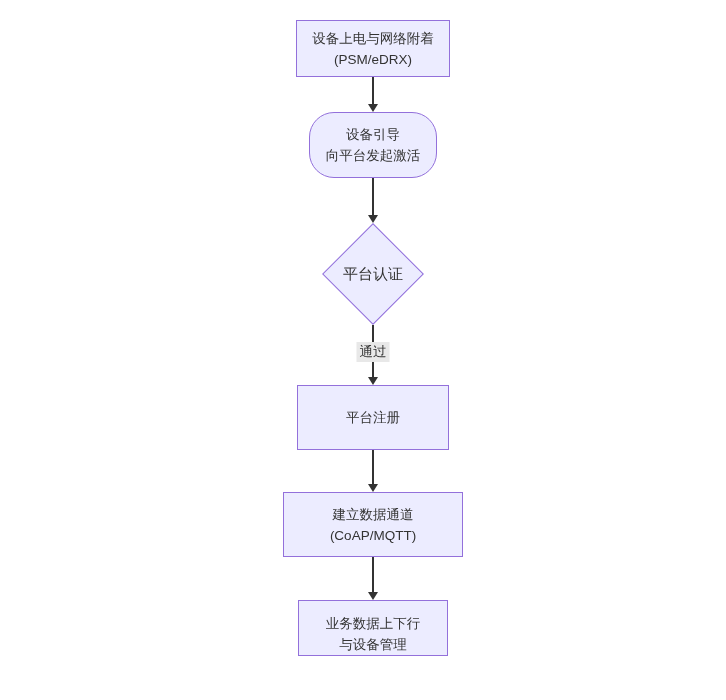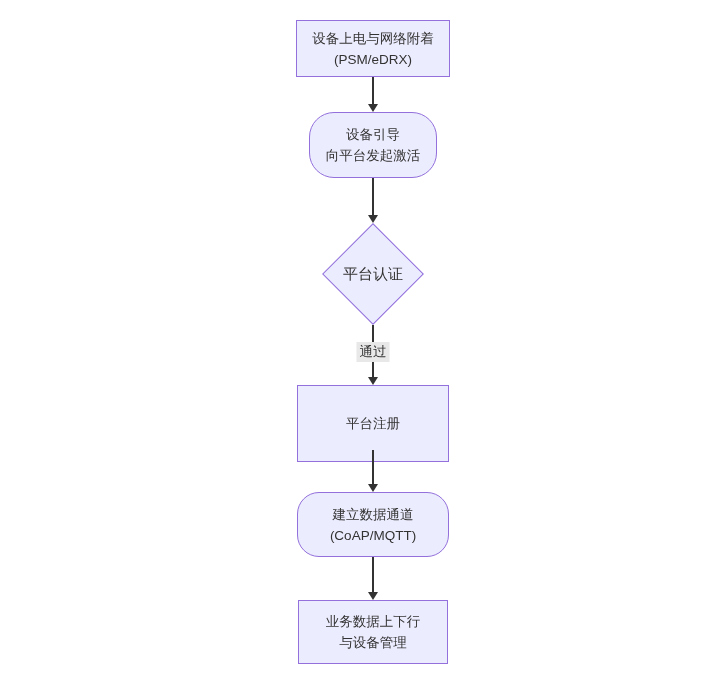--- a/index.html
+++ b/index.html
@@ -123,37 +123,37 @@
     <div class="diamond-shape"></div>
     <span class="diamond-label">平台认证</span>
   </div>
 
   <div class="edge" style="top:325px; height:60px;">
     <div class="line"></div>
     <div class="arrowhead"></div>
   </div>
   <span class="edge-label" style="top:342px;">通过</span>
 
-  <div class="node" style="top:385px; width:152px; height:77px;">
+  <div class="node" style="top:385px; width:152px; height:65px;">
     <span class="node-line">平台注册</span>
   </div>
 
   <div class="edge" style="top:450px; height:42px;">
     <div class="line"></div>
     <div class="arrowhead"></div>
   </div>
 
-  <div class="node" style="top:492px; width:152px; height:65px;border-radius:22px;">
+  <div class="node" style="top:492px; width:180px; height:65px;">
     <span class="node-line">建立数据通道</span>
     <span class="node-line">(CoAP/MQTT)</span>
   </div>
 
   <div class="edge" style="top:557px; height:43px;">
     <div class="line"></div>
     <div class="arrowhead"></div>
   </div>
 
-  <div class="node" style="top:600px; width:150px; height:64px;">
+  <div class="node" style="top:600px; width:150px; height:56px;justify-content:flex-end;">
     <span class="node-line">业务数据上下行</span>
     <span class="node-line">与设备管理</span>
   </div>
 
 </div>
 
 </body></html>

